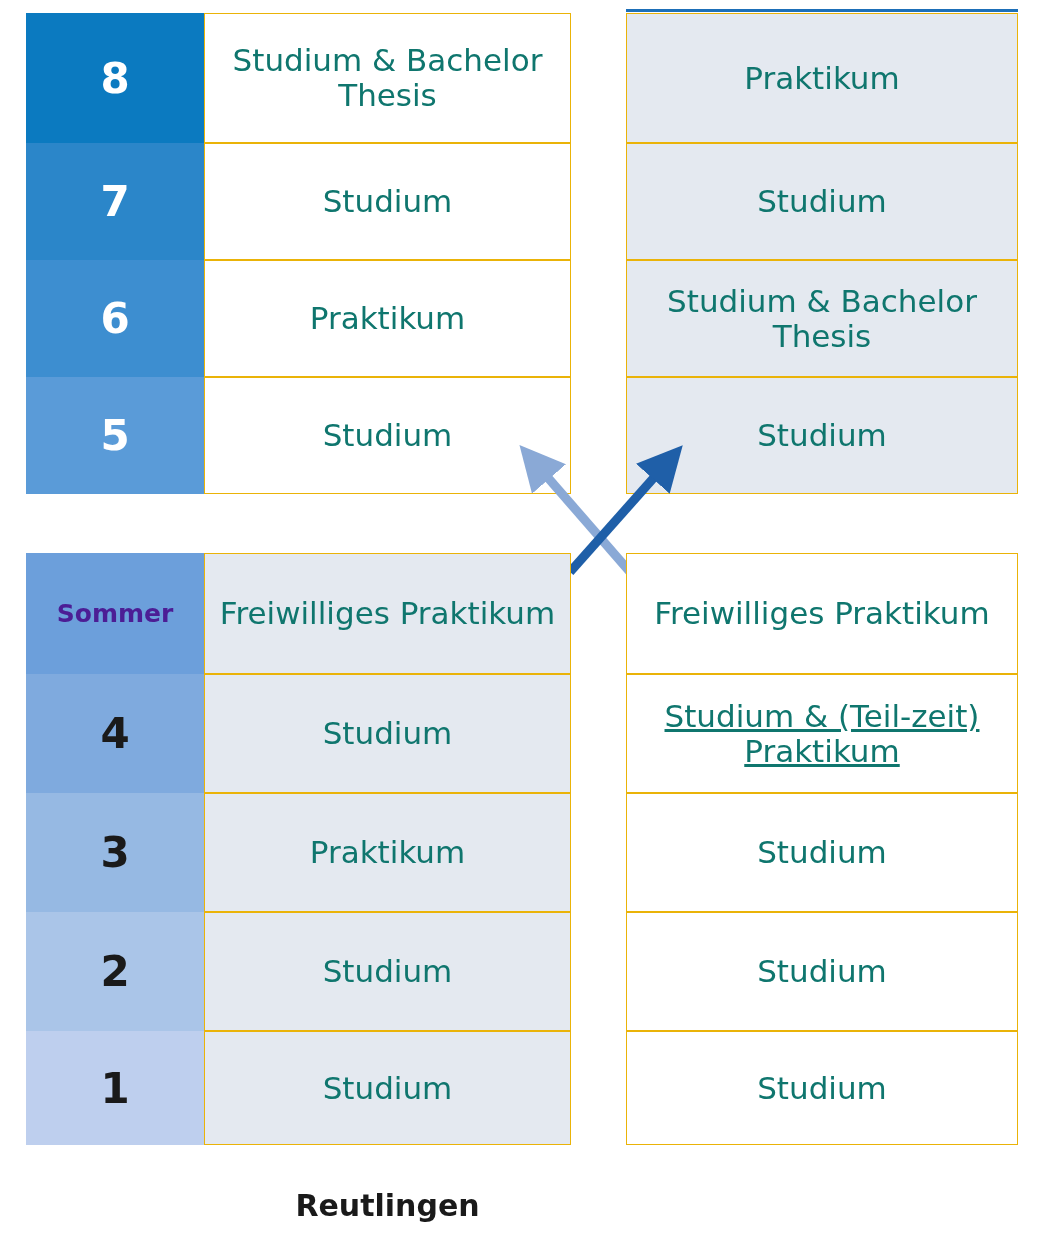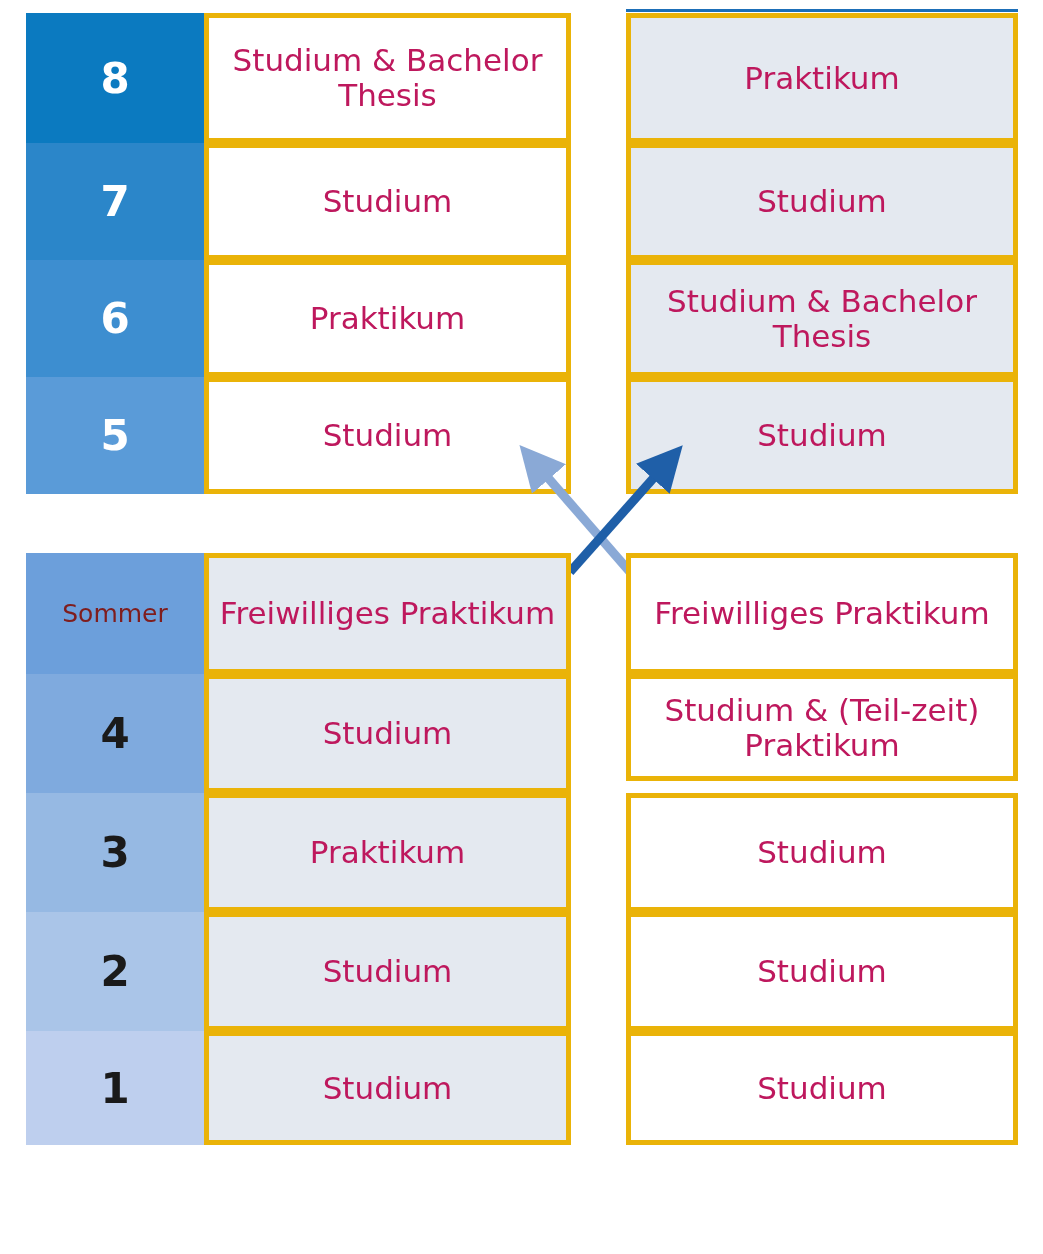--- a/index.html
+++ b/index.html
@@ -24,39 +24,39 @@
   }
 
   
   .cell {
     box-sizing: border-box;
     display: flex;
     align-items: center;
     justify-content: center;
     text-align: center;
     font-size: 31px;
-    color: #be185d;
+    color: #0f766e;
     line-height: 1.12;
-    border: 5px solid #eab308;
+    border: 1px solid #eab308;
     padding: 2px 6px;
   }
   .num-cell {
     box-sizing: border-box;
     display: flex;
     align-items: center;
     justify-content: center;
     font-size: 42px;
     font-weight: 700;
     color: #ffffff;
     border: 1px solid transparent;
   }
   .num-cell.sommer {
     font-size: 25px;
-    font-weight: 400;
-    color: #7f1d1d;
+    font-weight: 700;
+    color: #4c1d95;
   }
   .num-cell.dark-text {
     color: #1a1a1a;
   }
 
   .top-rule {
     position: absolute;
     background: #1d6fb8;
     height: 3px;
   }
@@ -152,21 +152,21 @@
   <div class="cell white-bg" style="position:absolute; left:626px; top:553px; width:392px; height:121px;">
     <span>Freiwilliges Praktikum</span>
   </div>
 
   <div class="num-cell dark-text" style="left:26px; top:674px; width:178px; height:119px; position:absolute; background:#7faade;">
     <span>4</span>
   </div>
   <div class="cell light-bg" style="position:absolute; left:204px; top:674px; width:367px; height:119px;">
     <span>Studium</span>
   </div>
-  <div class="cell white-bg" style="position:absolute; left:626px; top:674px; width:392px; height:107px;">
+  <div class="cell white-bg" style="position:absolute; left:626px; top:674px; width:392px; height:119px;text-decoration:underline;">
     <span>Studium &amp; (Teil-zeit) Praktikum</span>
   </div>
 
   <div class="num-cell dark-text" style="left:26px; top:793px; width:178px; height:119px; position:absolute; background:#96b9e3;">
     <span>3</span>
   </div>
   <div class="cell light-bg" style="position:absolute; left:204px; top:793px; width:367px; height:119px;">
     <span>Praktikum</span>
   </div>
   <div class="cell white-bg" style="position:absolute; left:626px; top:793px; width:392px; height:119px;">
@@ -186,14 +186,17 @@
   <div class="num-cell dark-text" style="left:26px; top:1031px; width:178px; height:114px; position:absolute; background:#becfee;">
     <span>1</span>
   </div>
   <div class="cell light-bg" style="position:absolute; left:204px; top:1031px; width:367px; height:114px;">
     <span>Studium</span>
   </div>
   <div class="cell white-bg" style="position:absolute; left:626px; top:1031px; width:392px; height:114px;">
     <span>Studium</span>
   </div>
 
+  <div class="city-label" style="left:204px; top:1188px; width:367px;">
+    <span>Reutlingen</span>
+  </div>
 
 </div>
 
 </body></html>

